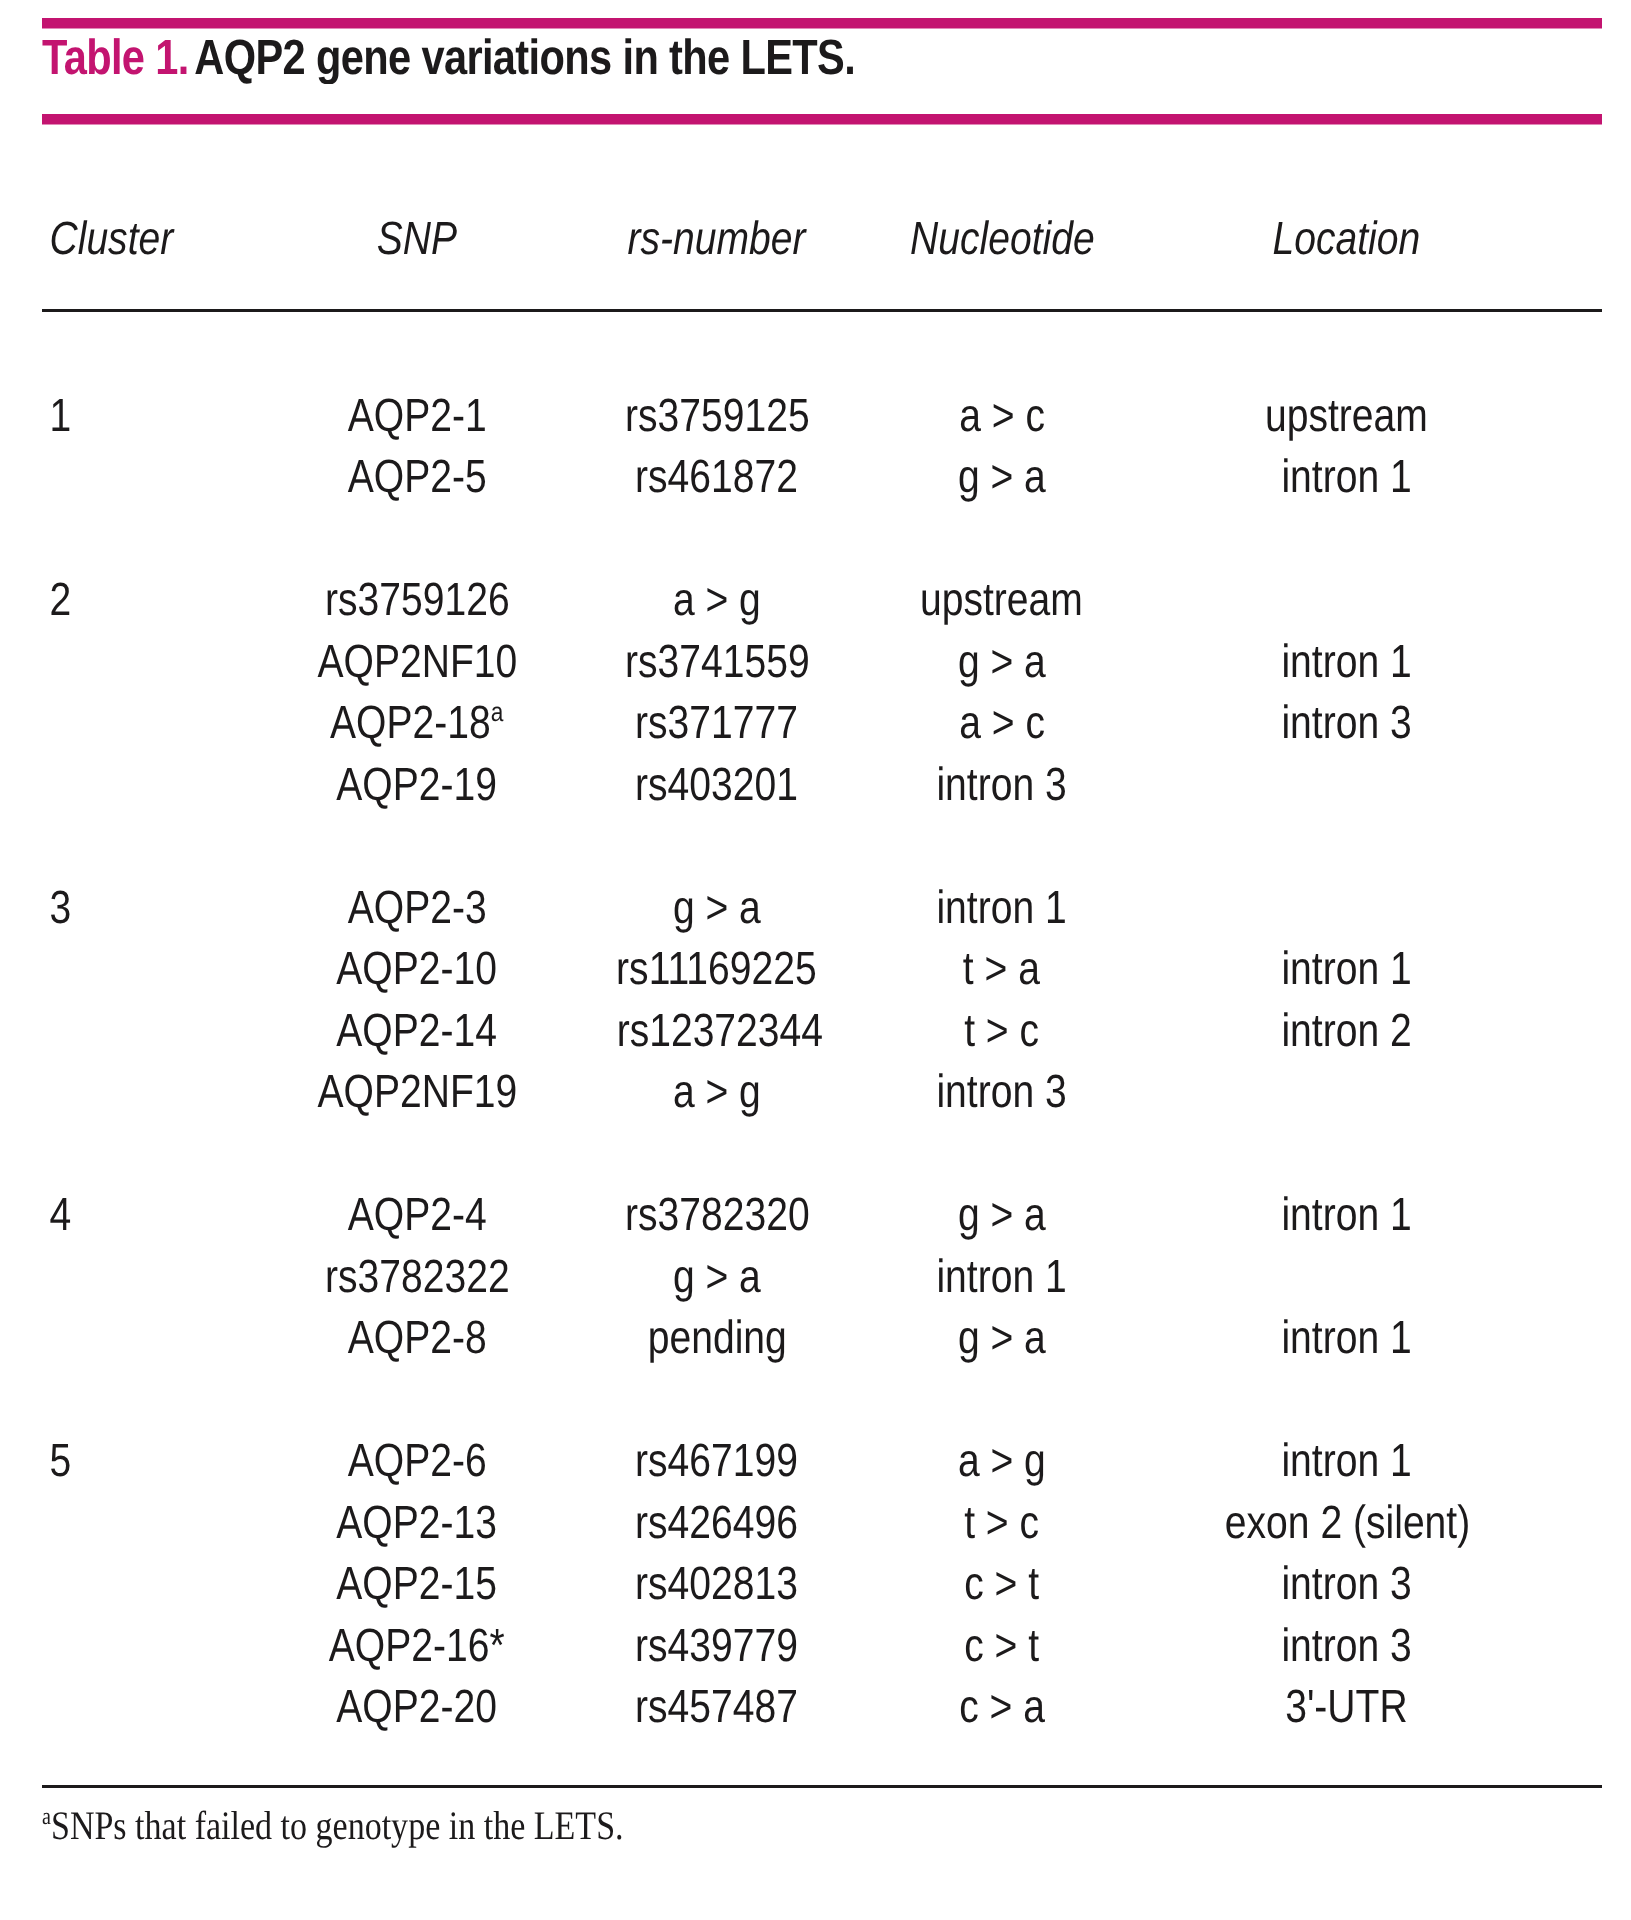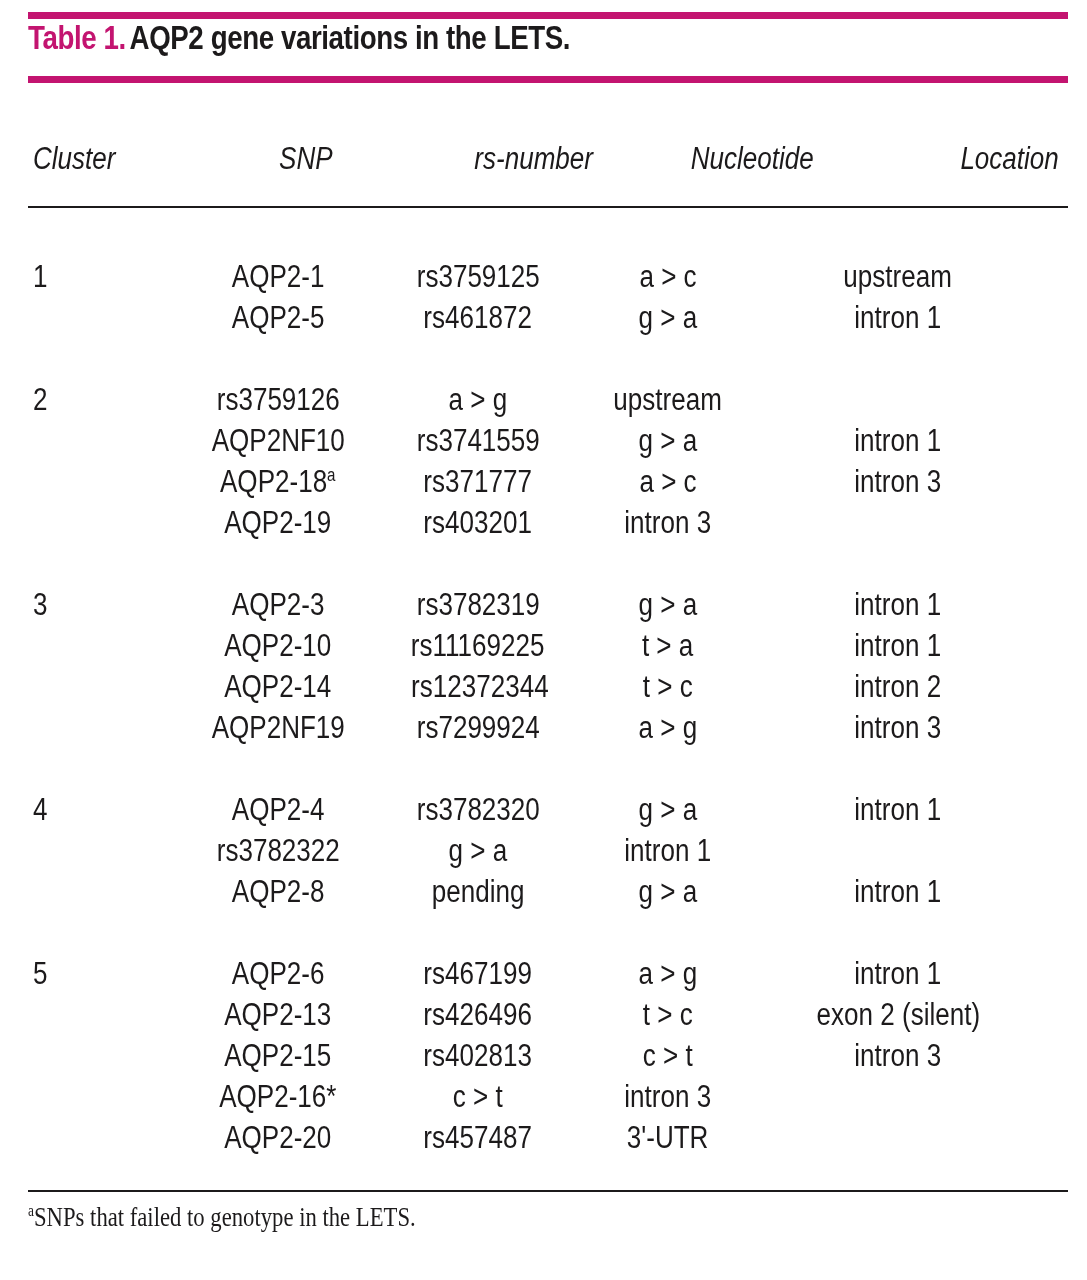--- a/index.html
+++ b/index.html
@@ -15,21 +15,21 @@
   .rule-thin.below-header { margin-top: 27px; }
   .rule-thin.above-footnote { margin-top: 32px; }
 
   .title-row { height: 38px; line-height: 38px; white-space: nowrap; }
   .cond { display: inline-block; transform: scaleX(0.84); transform-origin: 0 50%; white-space: nowrap; }
   .cond.ctr { transform-origin: 50% 50%; }
   .title-label { color: var(--accent); font-weight: bold; font-size: 33px; letter-spacing: -0.5px; }
   .title-text  { color: var(--ink);   font-weight: bold; font-size: 33px; letter-spacing: -0.5px; }
 
   .grid-row { display: grid; grid-template-columns: 130px 240px 160px 220px 240px; align-items: center; }
-  .header-row { margin-top: 55px; height: 41px; font-style: italic; font-size: 31px; gap: 28px; }
+  .header-row { margin-top: 55px; height: 41px; font-style: italic; font-size: 31px; }
   .cell { text-align: center; font-size: 31px; }
   .cell.c-cluster { text-align: left; padding-left: 5px; }
 
   .table-body { margin-top: 48px; }
   .cluster-group { margin-bottom: 41px; }
   .cluster-group:last-child { margin-bottom: 0; }
   .row { height: 41px; }
   sup { font-size: 18px; vertical-align: super; line-height: 0; }
 
   .footnote { margin-top: 7px; height: 36px; line-height: 36px;
@@ -101,42 +101,40 @@
           <div class="cell c-cluster"></div>
           <div class="cell"><span class="cond ctr"><span>AQP2-19</span></span></div>
           <div class="cell"><span class="cond ctr">rs403201</span></div>
           <div class="cell"><span class="cond ctr">intron 3</span></div>
         </div>
       </div>
       <div class="cluster-group">
         <div class="grid-row row">
           <div class="cell c-cluster"><span class="cond">3</span></div>
           <div class="cell"><span class="cond ctr"><span>AQP2-3</span></span></div>
-          <div class="cell"><span class="cond ctr">rs3782319</span></div>
           <div class="cell"><span class="cond ctr">g &gt; a</span></div>
           <div class="cell"><span class="cond ctr">intron 1</span></div>
         </div>
         <div class="grid-row row">
           <div class="cell c-cluster"></div>
           <div class="cell"><span class="cond ctr"><span>AQP2-10</span></span></div>
           <div class="cell"><span class="cond ctr">rs11169225</span></div>
           <div class="cell"><span class="cond ctr">t &gt; a</span></div>
           <div class="cell"><span class="cond ctr">intron 1</span></div>
         </div>
         <div class="grid-row row">
           <div class="cell c-cluster"></div>
           <div class="cell"><span class="cond ctr"><span>AQP2-14</span></span></div>
           <div class="cell"><span class="cond ctr">rs12372344</span></div>
           <div class="cell"><span class="cond ctr">t &gt; c</span></div>
           <div class="cell"><span class="cond ctr">intron 2</span></div>
         </div>
         <div class="grid-row row">
           <div class="cell c-cluster"></div>
           <div class="cell"><span class="cond ctr"><span>AQP2NF19</span></span></div>
-          <div class="cell"><span class="cond ctr">rs7299924</span></div>
           <div class="cell"><span class="cond ctr">a &gt; g</span></div>
           <div class="cell"><span class="cond ctr">intron 3</span></div>
         </div>
       </div>
       <div class="cluster-group">
         <div class="grid-row row">
           <div class="cell c-cluster"><span class="cond">4</span></div>
           <div class="cell"><span class="cond ctr"><span>AQP2-4</span></span></div>
           <div class="cell"><span class="cond ctr">rs3782320</span></div>
           <div class="cell"><span class="cond ctr">g &gt; a</span></div>
@@ -174,27 +172,29 @@
         <div class="grid-row row">
           <div class="cell c-cluster"></div>
           <div class="cell"><span class="cond ctr"><span>AQP2-15</span></span></div>
           <div class="cell"><span class="cond ctr">rs402813</span></div>
           <div class="cell"><span class="cond ctr">c &gt; t</span></div>
           <div class="cell"><span class="cond ctr">intron 3</span></div>
         </div>
         <div class="grid-row row">
           <div class="cell c-cluster"></div>
           <div class="cell"><span class="cond ctr"><span>AQP2-16*</span></span></div>
+          <div class="cell"><span class="cond ctr">rs439779</span></div>
           <div class="cell"><span class="cond ctr">c &gt; t</span></div>
           <div class="cell"><span class="cond ctr">intron 3</span></div>
         </div>
         <div class="grid-row row">
           <div class="cell c-cluster"></div>
           <div class="cell"><span class="cond ctr"><span>AQP2-20</span></span></div>
           <div class="cell"><span class="cond ctr">rs457487</span></div>
+          <div class="cell"><span class="cond ctr">c &gt; a</span></div>
           <div class="cell"><span class="cond ctr">3'-UTR</span></div>
         </div>
       </div>
     </div>
 
   <div class="rule-thin above-footnote"></div>
 
   <div class="footnote">
     <span class="cond"><sup>a</sup><span>SNPs that failed to genotype in the LETS.</span></span>
   </div>

